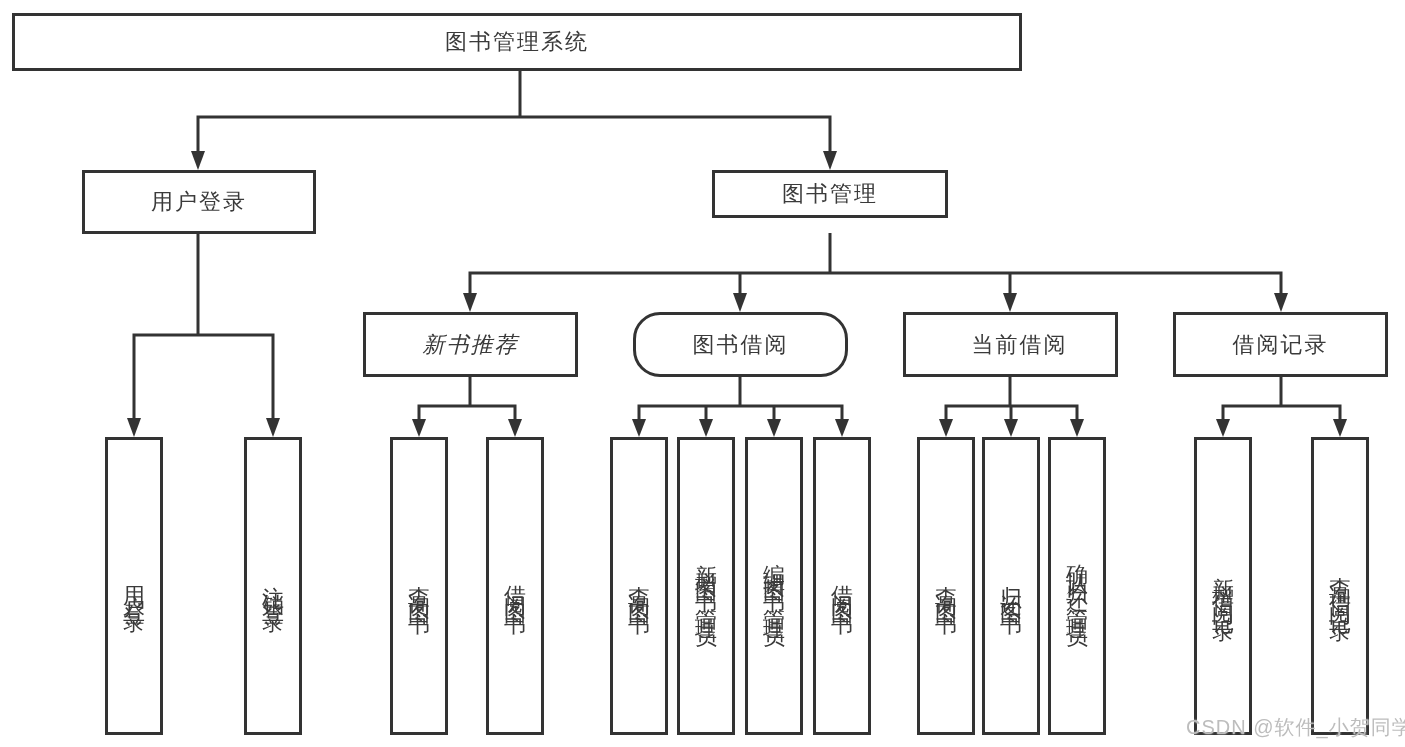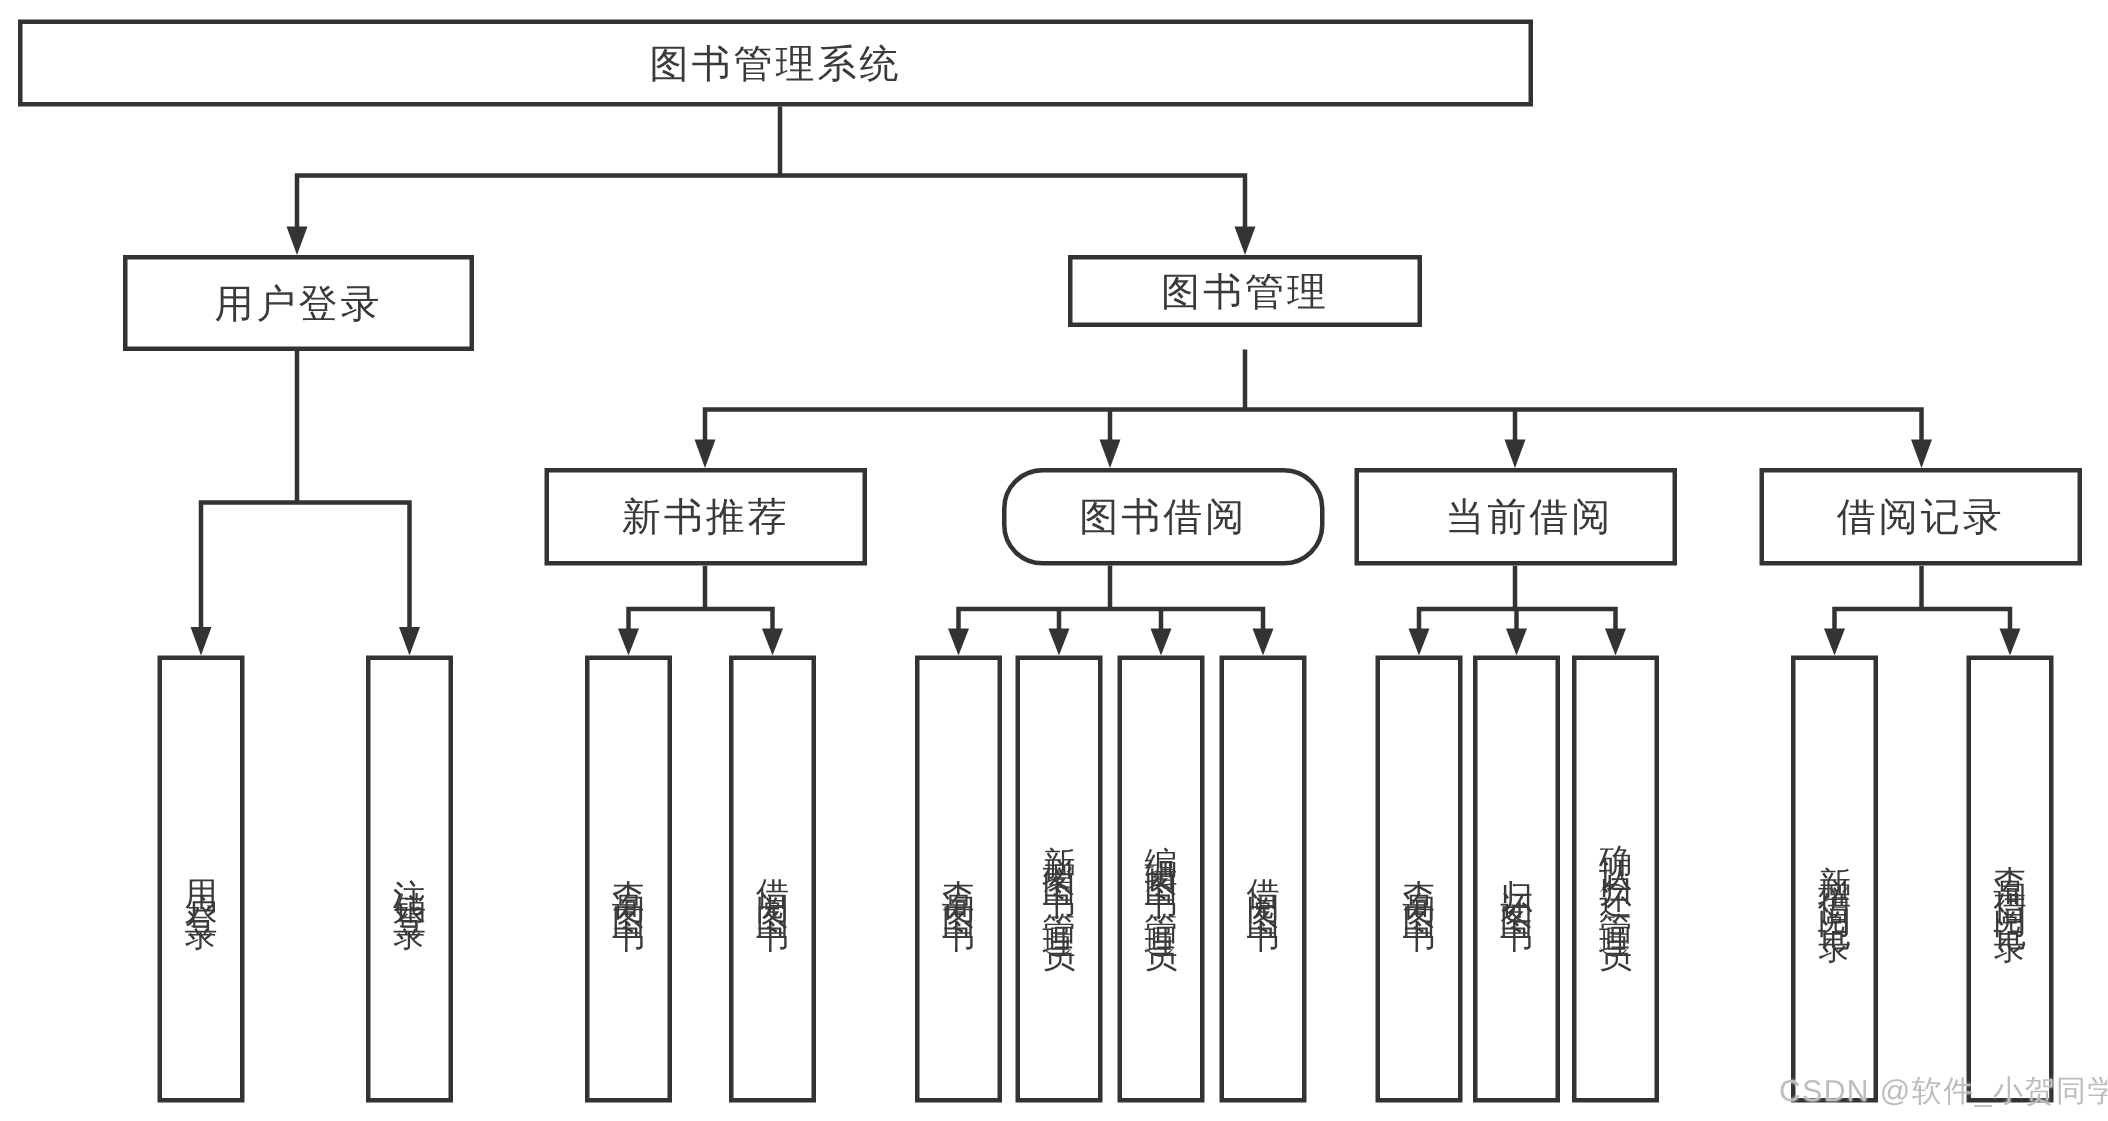--- a/index.html
+++ b/index.html
@@ -11,21 +11,21 @@
     color:#3a3a3a;
     overflow:hidden;
   }
   #wires{position:absolute;left:0;top:0;width:1405px;height:747px;z-index:0;}
   .node{
     position:absolute;
     box-sizing:border-box;
     border:3px solid #333333;
     background:#ffffff;
     display:flex;align-items:center;justify-content:center;
-    font-size:26px;
+    font-size:22px;
     letter-spacing:2px;
     z-index:1;
     text-align:center;
   }
   .leaf{
     writing-mode:vertical-rl;
     text-orientation:mixed;
     letter-spacing:9px;
     font-size:22px;
     line-height:1;
@@ -121,22 +121,22 @@
       <polygon points="1216,419 1230,419 1223,437"></polygon>
       <polygon points="1333,419 1347,419 1340,437"></polygon>
     </g>
   </svg>
 
   <div class="node" style="left:12px;top:13px;width:1010px;height:58px;">图书管理系统</div>
 
   <div class="node" style="left:82px;top:170px;width:234px;height:64px;">用户登录</div>
   <div class="node" style="left:712px;top:170px;width:236px;height:48px;">图书管理</div>
 
-  <div class="node lv3" style="left:363px;">新书推荐</div>
-  <div class="node lv3" style="left:668px;border-radius:27px;">图书借阅</div>
+  <div class="node lv3" style="left:363px;font-style:italic;">新书推荐</div>
+  <div class="node lv3" style="left:633px;border-radius:27px;">图书借阅</div>
   <div class="node lv3" style="left:903px;padding-left:18px;">当前借阅</div>
   <div class="node lv3" style="left:1173px;">借阅记录</div>
 
   <div class="node leaf" style="left:105px;">用户登录</div>
   <div class="node leaf" style="left:244px;">注销登录</div>
 
   <div class="node leaf" style="left:390px;">查询图书</div>
   <div class="node leaf" style="left:486px;">借阅图书</div>
 
   <div class="node leaf" style="left:610px;">查询图书</div>

